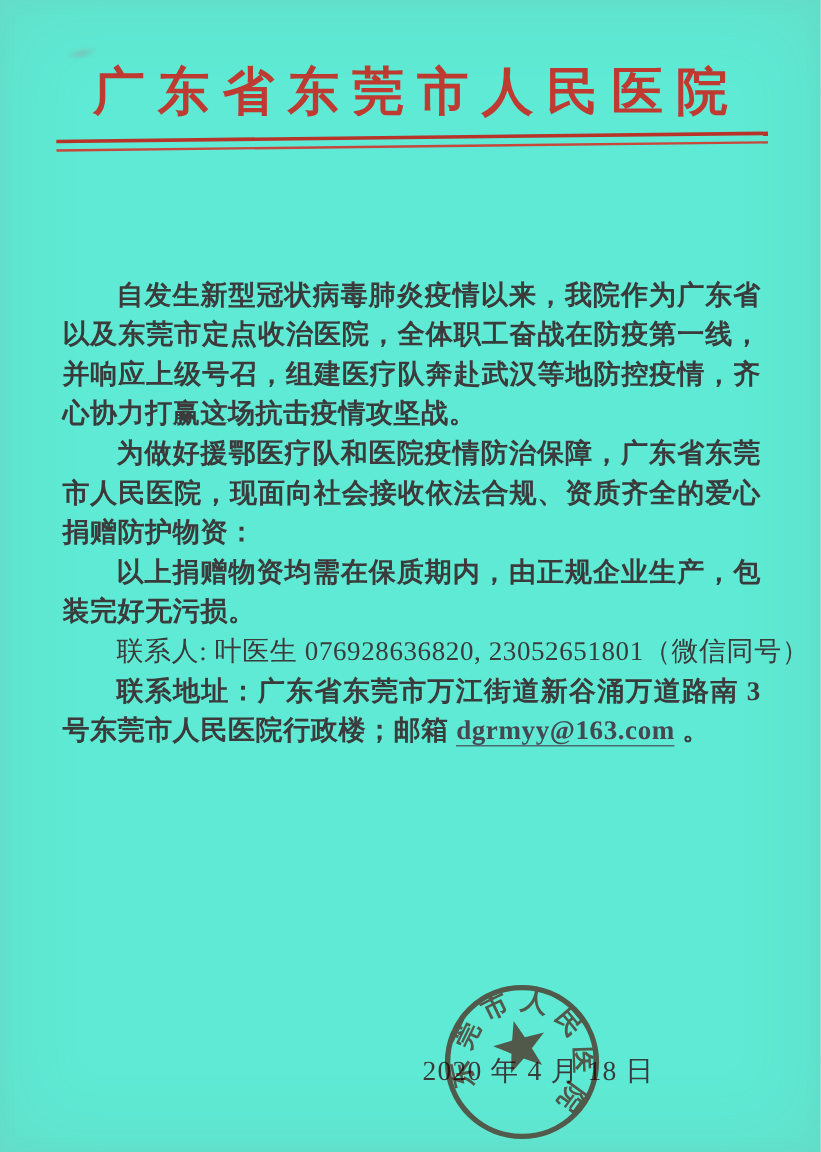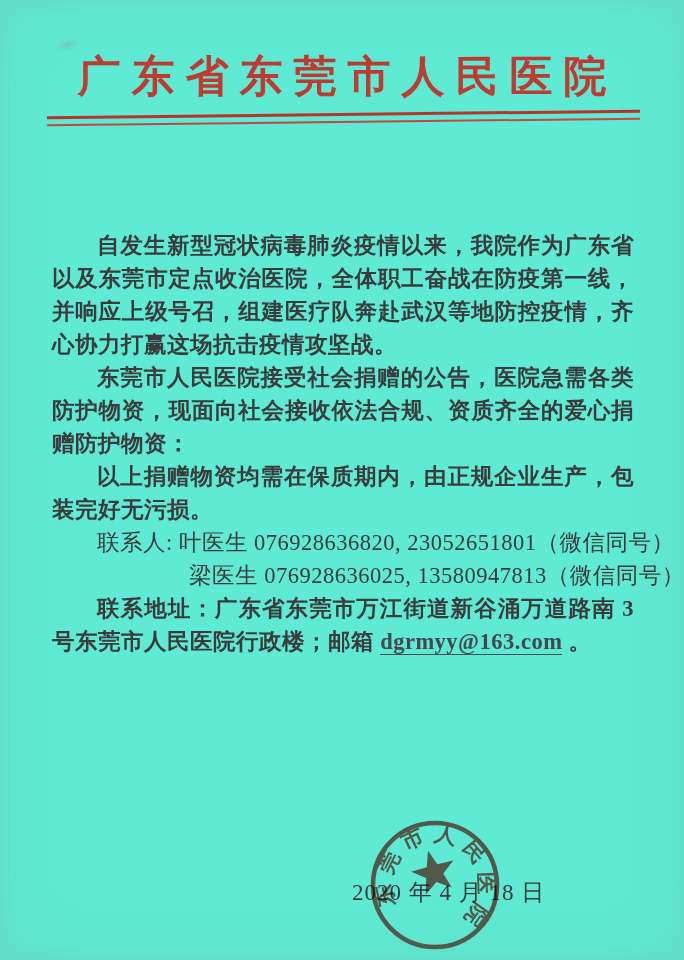--- a/index.html
+++ b/index.html
@@ -89,24 +89,23 @@
 
   <div class="artifact"></div>
 
   <div class="letterhead">广东省东莞市人民医院</div>
 
   <div class="red-rule"></div>
 
 
   <div class="doc-body">
     <p>自发生新型冠状病毒肺炎疫情以来，我院作为广东省以及东莞市定点收治医院，全体职工奋战在防疫第一线，并响应上级号召，组建医疗队奔赴武汉等地防控疫情，齐心协力打赢这场抗击疫情攻坚战。</p>
-    <p>东莞市人民医院接受社会捐赠的公告，医院急需各类防护物资，现面向社会接收依法合规、资质齐全的爱心捐赠防护物资：</p>
+    <p>为做好援鄂医疗队和医院疫情防治保障，广东省东莞市人民医院，现面向社会接收依法合规、资质齐全的爱心捐赠防护物资：</p>
     <p>以上捐赠物资均需在保质期内，由正规企业生产，包装完好无污损。</p>
     <div class="contact-line first">联系人: 叶医生 076928636820, 23052651801（微信同号）</div>
-    <div class="contact-line second">梁医生 076928636025, 13580947813（微信同号）</div>
     <p><span>联系地址：广东省东莞市万江街道新谷涌万道路南 3 号东莞市人民医院行政楼；邮箱 </span><a class="email-link">dgrmyy@163.com</a><span> 。</span></p>
   </div>
 
   <div class="signoff">
     <div class="date-line">2020 年 4 月 18 日</div>
   </div>
 
   <svg class="seal" viewBox="0 0 170 160" xmlns="http://www.w3.org/2000/svg">
     <circle cx="82" cy="76" r="62" fill="none" stroke="#d2453b" stroke-width="4.5"></circle>
     <polygon points="0,-23 5.5,-7.5 21.9,-7.1 8.8,2.9 13.5,18.6 0,9.3 -13.5,18.6 -8.8,2.9 -21.9,-7.1 -5.5,-7.5" transform="translate(81,64) rotate(-15)" fill="#d2453b"></polygon>

